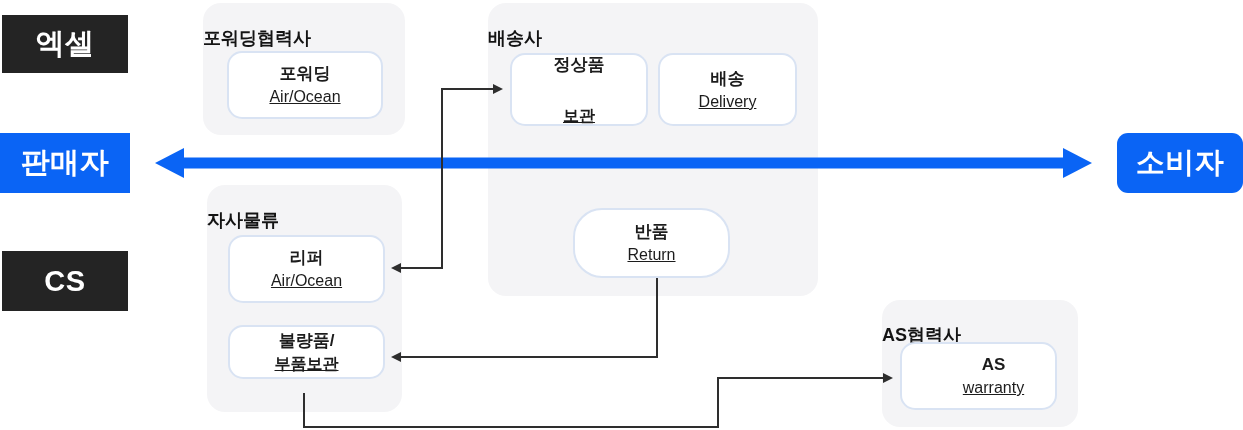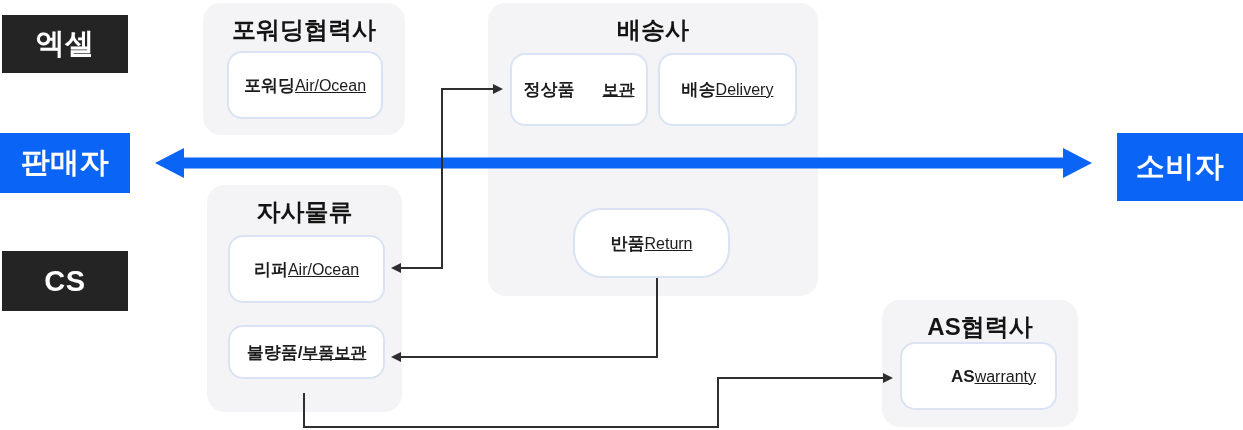--- a/index.html
+++ b/index.html
@@ -7,26 +7,26 @@
   .canvas{position:relative;width:1243px;height:430px;background:#ffffff;overflow:hidden;}
 
   
   .actor{position:absolute;display:flex;align-items:center;justify-content:center;
          color:#ffffff;font-weight:700;font-size:29px;letter-spacing:0.5px;}
   .actor.dark{background:#242424;}
   .actor.blue{background:#0A64F5;}
 
   
   .group{position:absolute;background:#F4F4F6;border-radius:18px;}
-  .group-title{position:absolute;top:11px;left:0;width:100%;text-align:center;
-               font-size:24px;font-weight:700;color:#141414;}
+  .group-title{position:absolute;top:23px;left:0;width:100%;
+               font-size:18px;font-weight:700;color:#141414;}
 
   
   .node{position:absolute;background:#ffffff;border:2.5px solid #D9E3F3;border-radius:15px;
-        display:flex;flex-direction:row;align-items:center;justify-content:center;
+        display:flex;flex-direction:column;align-items:center;justify-content:center;
         text-align:center;color:#1C1C1C;box-sizing:border-box;}
   .node .l1{font-size:17px;font-weight:700;line-height:23px;}
   .node .l2{font-size:16px;font-weight:400;line-height:23px;text-decoration:underline;}
   .node .l2.b{font-weight:700;}
 
   svg.overlay{position:absolute;left:0;top:0;z-index:10;pointer-events:none;}
 </style>
 </head>
 <body>
 
@@ -34,21 +34,21 @@
 
   <div class="actor dark" style="left:2px;top:15px;width:126px;height:58px;">
     <span>엑셀</span>
   </div>
   <div class="actor dark" style="left:2px;top:251px;width:126px;height:60px;">
     <span>CS</span>
   </div>
   <div class="actor blue" style="left:0px;top:133px;width:130px;height:60px;">
     <span>판매자</span>
   </div>
-  <div class="actor blue" style="left:1117px;top:133px;width:126px;height:68px;">
+  <div class="actor blue" style="left:1117px;top:133px;width:126px;height:60px;border-radius:11px;">
     <span>소비자</span>
   </div>
 
   <div class="group" style="left:203px;top:3px;width:202px;height:132px;">
     <div class="group-title">포워딩협력사</div>
     <div class="node" style="left:24px;top:48px;width:156px;height:68px;">
       <div class="l1">포워딩</div>
       <div class="l2">Air/Ocean</div>
     </div>
   </div>

